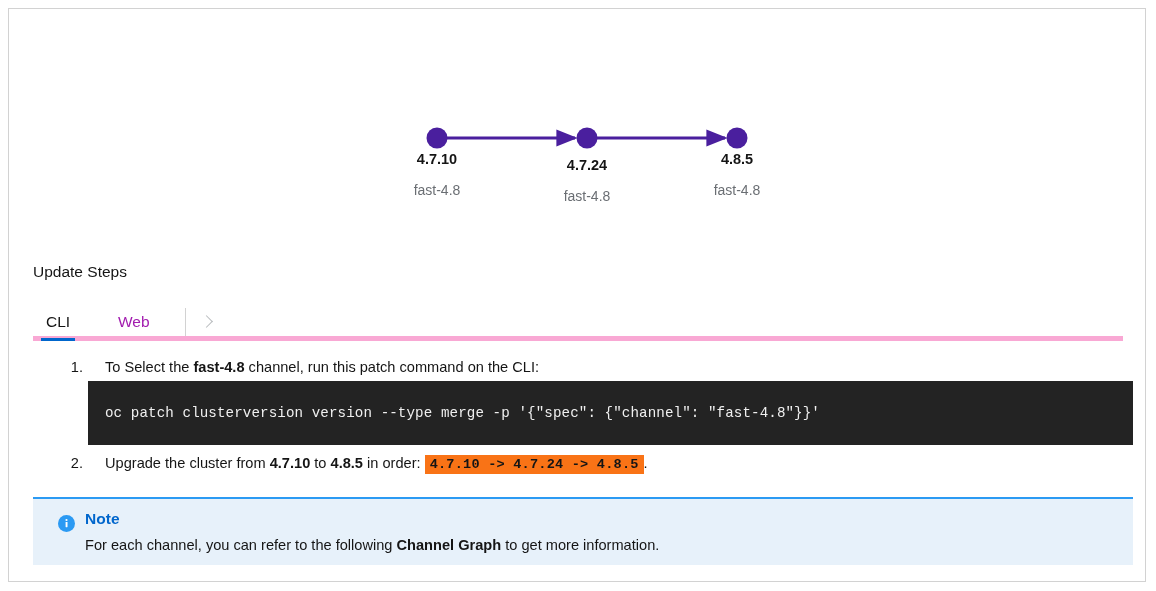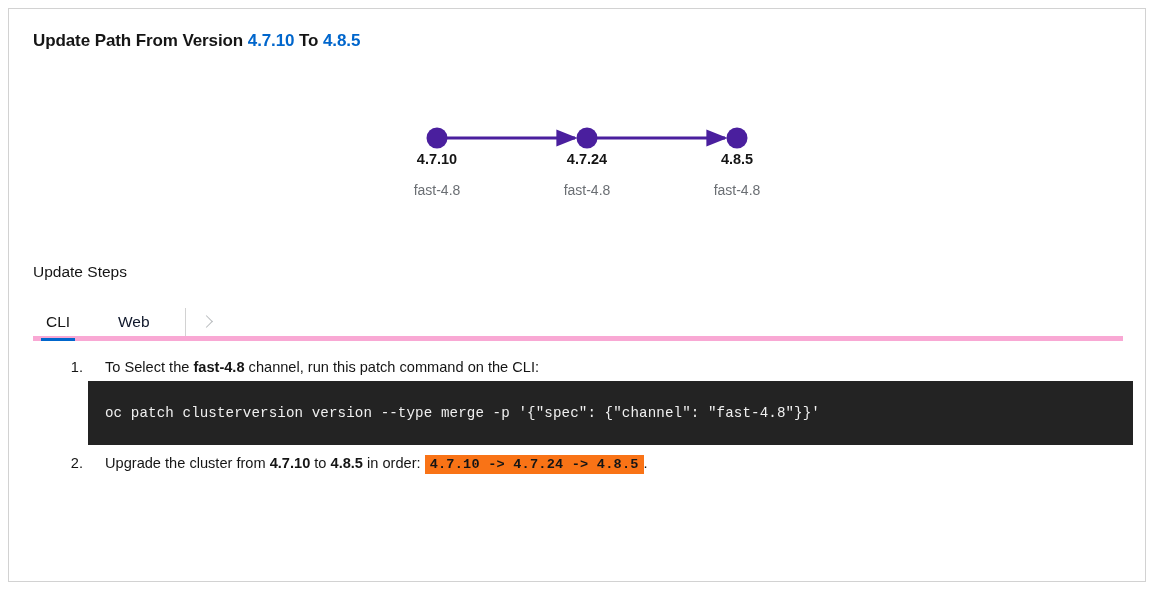--- a/index.html
+++ b/index.html
@@ -64,21 +64,21 @@
     top: 36px;
     width: 400px;
     display: flex;
   }
   .node-col {
     width: 150px;
     text-align: center;
     position: absolute;
   }
   .node-col.c0 { left: -37px; }
-  .node-col.c1 { left: 113px; }
+  .node-col.c1 { left: 113px; margin-top: 6px; }
   .node-col.c2 { left: 263px; }
   .node-version {
     font-size: 14.5px;
     font-weight: 700;
     color: #151515;
     line-height: 18px;
   }
   .node-channel {
     margin-top: 13px;
     font-size: 14px;
@@ -114,21 +114,21 @@
     align-items: center;
     font-size: 15.5px;
     padding: 0 13px;
     box-sizing: border-box;
     cursor: pointer;
     background: transparent;
     border: none;
     font-family: "Liberation Sans", sans-serif;
   }
   .tab.cli { left: 0px; color: #151515; }
-  .tab.web { left: 72px; color: #0f172a; }
+  .tab.web { left: 72px; color: #a21caf; }
   .tab.active::after {
     content: "";
     position: absolute;
     left: 8px;
     right: 8px;
     bottom: -1px;
     height: 3px;
     background: #0066cc;
   }
   .tab-divider {
@@ -263,26 +263,20 @@
     line-height: 20px;
     color: #151515;
   }
   .note-body b { font-weight: 700; }
 </style>
 </head>
 <body>
 
 <div class="card">
 
-  <div class="page-title">
-    <span>Update Path From Version</span>
-    <span class="ver">4.7.10</span>
-    <span class="conj">To</span>
-    <span class="ver">4.8.5</span>
-  </div>
 
   <div class="graph">
     <svg class="graph-svg" width="400" height="40" viewBox="0 0 400 40">
       <defs>
         <marker id="arrowhead" markerWidth="7" markerHeight="7" refX="6.2" refY="3" orient="auto" markerUnits="strokeWidth">
           <path d="M0,0.2 L7,3 L0,5.8 z" fill="#4a1f9e"></path>
         </marker>
       </defs>
       <line x1="38" y1="24" x2="176" y2="24" stroke="#4a1f9e" stroke-width="3" marker-end="url(#arrowhead)"></line>
       <line x1="188" y1="24" x2="326" y2="24" stroke="#4a1f9e" stroke-width="3" marker-end="url(#arrowhead)"></line>
@@ -333,14 +327,24 @@
     <code>oc patch clusterversion version --type merge -p '{"spec": {"channel": "fast-4.8"}}'</code>
   </div>
 
   <div class="step2">
     <div class="step">
       <span class="step-num">2.</span>
       <span class="step-text"><span>Upgrade the cluster from </span><b>4.7.10</b><span> to </span><b>4.8.5</b><span> in order: </span><span class="inline-code">4.7.10 -&gt; 4.7.24 -&gt; 4.8.5</span><span>.</span></span>
     </div>
   </div>
 
+  <div class="note">
+    <div class="note-icon">
+      <svg width="11" height="11" viewBox="0 0 11 11" aria-hidden="true">
+        <circle cx="5.5" cy="2" r="1.1" fill="#ffffff"></circle>
+        <rect x="4.6" y="4" width="1.9" height="5.2" rx="0.4" fill="#ffffff"></rect>
+      </svg>
+    </div>
+    <div class="note-title">Note</div>
+    <div class="note-body"><span>For each channel, you can refer to the following </span><b>Channel Graph</b><span> to get more information.</span></div>
+  </div>
 
 </div>
 
 </body></html>

